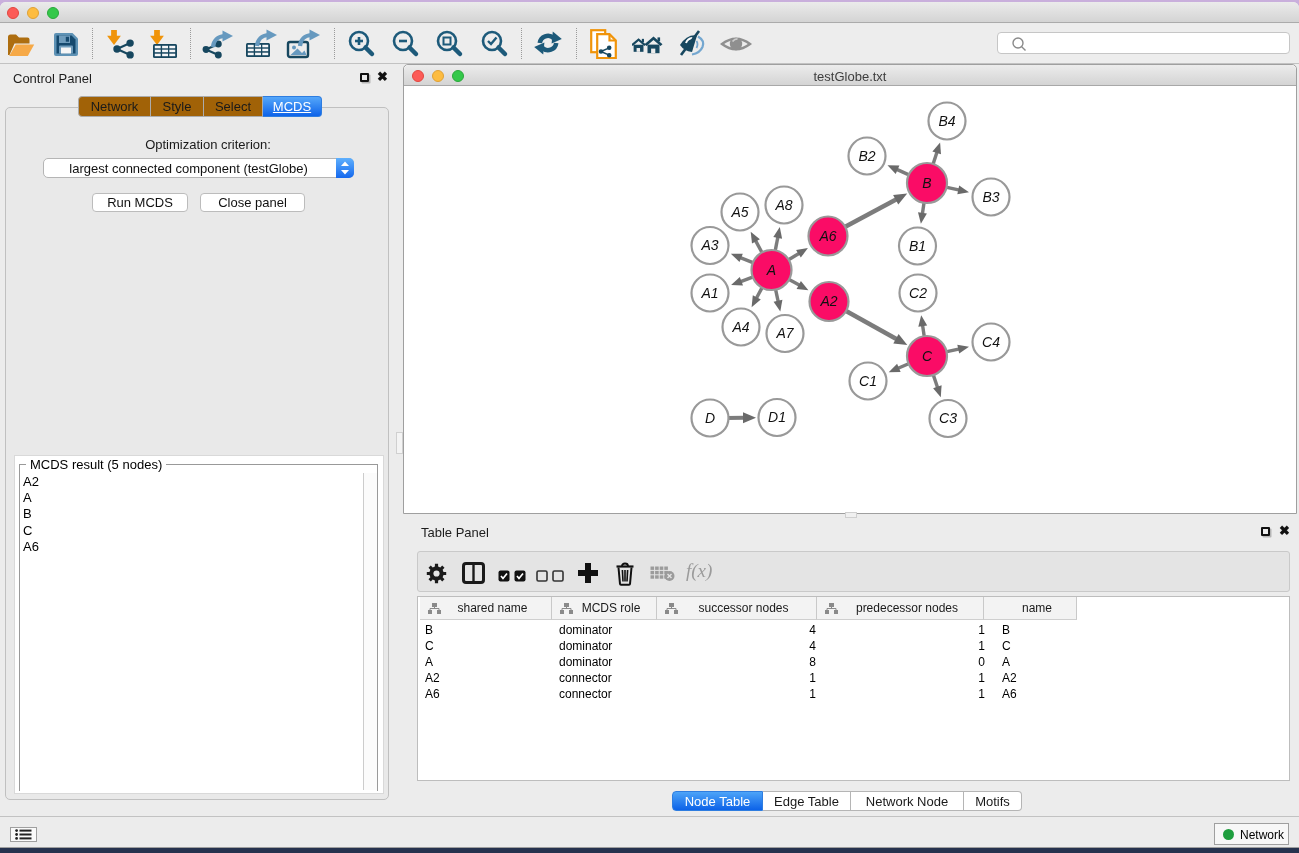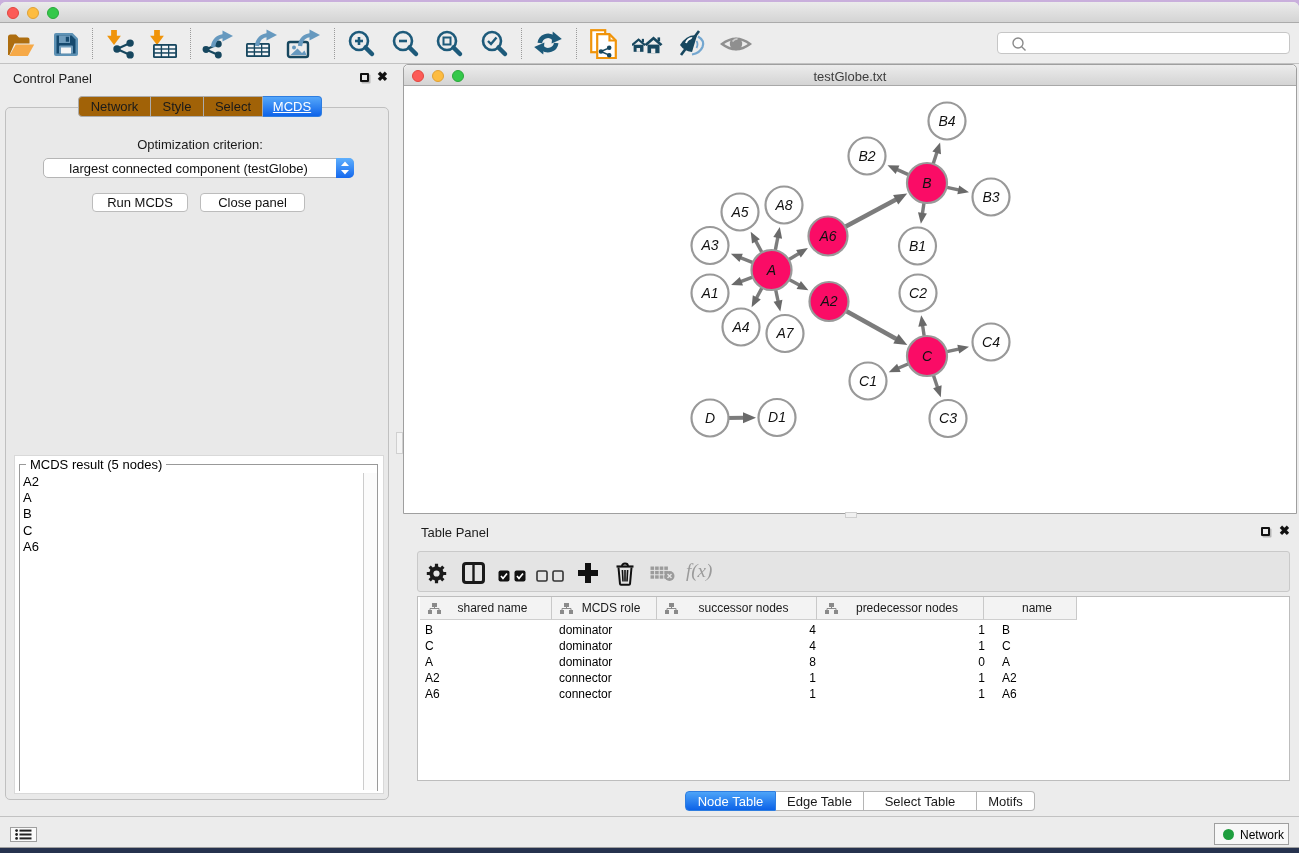--- a/index.html
+++ b/index.html
@@ -16,21 +16,21 @@
 #cpanel{position:absolute;left:0;top:63px;width:392px;height:753px;}
 .panelhdr{position:absolute;font-size:13px;color:#1d1d1d;}
 .flbtn{position:absolute;width:9px;height:9px;border:2px solid #111;border-radius:1px;box-shadow:1.5px 1.5px 0 #b5b5b5;}
 .xbtn{position:absolute;font-size:13px;font-weight:bold;color:#111;}
 #cp-box{position:absolute;left:5px;top:44px;width:384px;height:693px;border:1px solid #c0c0c0;border-radius:5px;background:#e9e9e9;}
 .tabs{position:absolute;display:flex;}
 .tab{height:21px;background:#a16207;border:1px solid #ababab;border-left:none;font-size:13px;color:#1a1a1a;text-align:center;line-height:20px;}
 .tab.first{border-left:1px solid #ababab;border-radius:4px 0 0 4px;}
 .tab.last{border-radius:0 4px 4px 0;text-decoration:underline;}
 .tab.sel{background:linear-gradient(#55a7fa,#0e63e9);color:#fff;border-color:#2e7de0;}
-#opt-label{position:absolute;left:4px;width:392px;top:74px;text-align:center;font-size:13px;color:#1a1a1a;}
+#opt-label{position:absolute;left:12px;width:392px;top:74px;text-align:center;font-size:13px;color:#1a1a1a;}
 #dropdown{position:absolute;left:43px;top:95px;width:311px;height:20px;background:#fff;border:1px solid #b5b5b5;border-radius:5px;font-size:13px;color:#111;}
 #dropdown .txt{position:absolute;left:0;right:20px;top:2px;text-align:center;}
 #dropdown .step{position:absolute;right:-1px;top:-1px;width:18px;height:20px;border-radius:0 5px 5px 0;background:linear-gradient(#5fb0fd,#1468ee);}
 .btn{position:absolute;height:19px;background:#fff;border:1px solid #bcbcbc;border-radius:4px;font-size:13px;color:#111;text-align:center;line-height:17px;}
 #mcds-out{position:absolute;left:14px;top:392px;width:370px;height:339px;background:#fff;border:1px solid #d9d9d9;}
 #fieldset{position:absolute;left:4px;top:8px;right:5px;bottom:2px;border:1px solid #999;border-bottom:none;}
 #fieldset .legend{position:absolute;left:6px;top:-8px;background:#fff;padding:0 4px;font-size:13px;color:#000;}
 #mcds-list{position:absolute;left:8px;top:18px;font-size:13px;line-height:16.2px;color:#000;}
 #mcds-scroll{position:absolute;right:6px;top:17px;width:14px;bottom:3px;border-left:1px solid #ccc;background:#fbfbfb;}
 #netwin{position:absolute;left:403px;top:64px;width:894px;height:450px;background:#fff;border:1px solid #9f9f9f;border-radius:5px 5px 0 0;}
@@ -40,21 +40,21 @@
 #tpanel{position:absolute;left:403px;top:517px;width:896px;height:299px;}
 #ttoolbar{position:absolute;left:14px;top:34px;width:873px;height:41px;background:#e4e4e4;border:1px solid #c9c9c9;border-radius:3px;}
 .tti{position:absolute;}
 #ttable{position:absolute;left:14px;top:79px;width:873px;height:185px;background:#fff;border:1px solid #bdbdbd;}
 #thead{position:absolute;left:2px;top:0;height:23px;display:flex;}
 .th{height:23px;background:#f3f3f3;border-right:1px solid #c9c9c9;border-bottom:1px solid #cfcfcf;position:relative;font-size:12px;color:#1a1a1a;text-align:center;line-height:23px;padding-left:14px;}
 .th svg{position:absolute;left:8px;top:6px;}
 .trow{position:absolute;font-size:12px;color:#000;height:16px;line-height:16px;}
 .cell{position:absolute;top:0;}
 .num{text-align:right;}
-#btabs{position:absolute;left:282px;top:274px;display:flex;justify-content:space-between;}
+#btabs{position:absolute;left:269px;top:274px;display:flex;justify-content:space-between;}
 .btab{height:20px;background:#fff;border:1px solid #b5b5b5;border-left:none;font-size:13px;color:#1a1a1a;text-align:center;line-height:19px;}
 .btab.first{border-left:1px solid #b5b5b5;border-radius:4px 0 0 4px;}
 .btab.last{border-radius:0 4px 4px 0;}
 .btab.sel{background:linear-gradient(#4da4f8,#0c62e8);color:#fff;border-color:#2e7de0;}
 #statusbar{position:absolute;left:0;top:816px;width:1299px;height:32px;background:#ececec;border-top:1px solid #c2c2c2;border-bottom:1px solid #9f9f9f;}
 #listbtn{position:absolute;left:10px;top:10px;width:27px;height:15px;background:#fafafa;border:1px solid #9f9f9f;}
 #membtn{position:absolute;left:1214px;top:6px;width:75px;height:22px;background:#f7f7f7;border:1px solid #9f9f9f;font-size:12px;color:#000;}
 #membtn .dot{position:absolute;left:8px;top:5px;width:11px;height:11px;border-radius:50%;background:#1e9e3e;}
 #membtn .lbl{position:absolute;left:25px;top:4px;}
 </style></head>
@@ -496,21 +496,21 @@
         <span class="cell" style="left:7px;">A6</span>
         <span class="cell" style="left:141px;">connector</span>
         <span class="cell num" style="left:240px;width:158px;">1</span>
         <span class="cell num" style="left:402px;width:165px;">1</span>
         <span class="cell" style="left:584px;">A6</span>
       </div>
     </div>
   <div id="btabs">
       <div class="btab first sel" style="width:91px;">Node Table</div>
       <div class="btab" style="width:88px;">Edge Table</div>
-      <div class="btab" style="width:113px;">Select Table</div>
+      <div class="btab" style="width:113px;">Network Node</div>
       <div class="btab last" style="width:58px;">Motifs</div>
     </div>
 </div>
 <div class="abs" style="left:396px;top:432px;width:7px;height:22px;background:#f4f4f4;border:1px solid #d0d0d0;"></div>
 <div class="abs" style="left:845px;top:512px;width:12px;height:6px;background:#f0f0f0;border:1px solid #cfcfcf;"></div>
 <div id="statusbar">
   <div id="listbtn">
       <svg width="17" height="11" viewBox="0 0 17 11" style="position:absolute;left:4px;top:1px;">
         <g fill="#222">
           <circle cx="1.6" cy="1.6" r="1.4"></circle>

